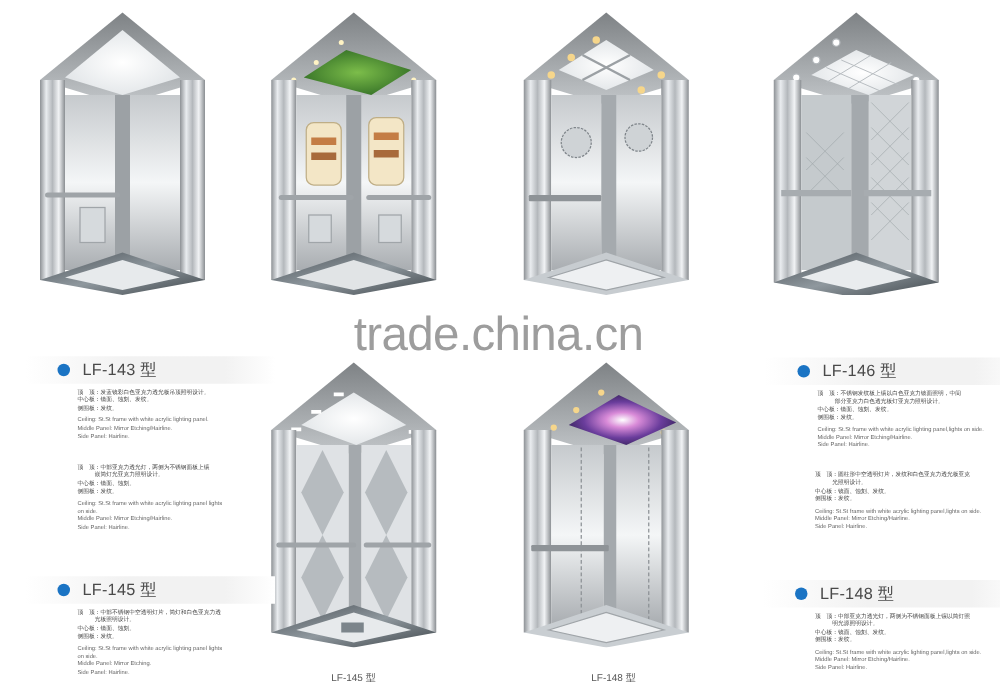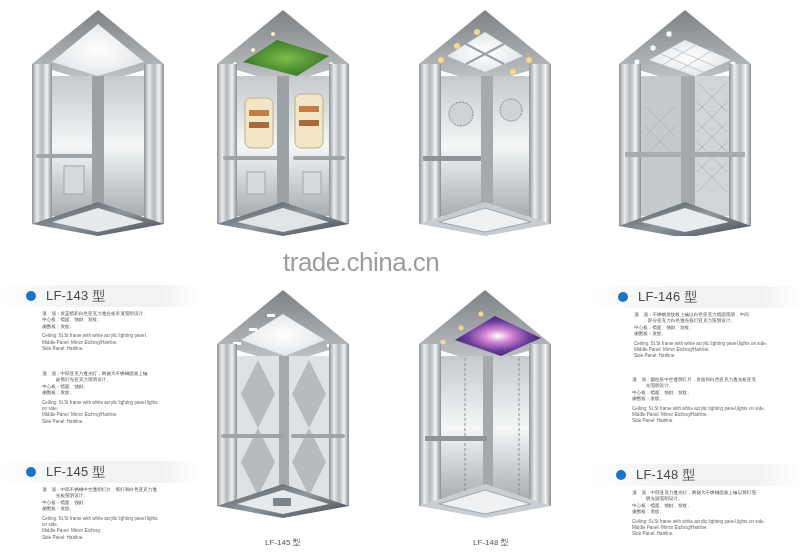--- a/index.html
+++ b/index.html
@@ -2,29 +2,29 @@
 <html><head>
 <meta charset="utf-8">
 <style>
   * { box-sizing: border-box; margin: 0; padding: 0; }
   html, body { width: 800px; height: 557px; background: #ffffff; overflow: hidden; }
   body { position: relative; font-family: "Liberation Sans", sans-serif; color: #333; }
 
   .cabin { position: absolute; }
   .cabin svg { display: block; }
 
-  .spec { position: absolute; width: 200px; }
+  .spec { position: absolute; width: 200px; margin-left: 20px; }
   .spec-head { display: flex; align-items: center; height: 22px; background: linear-gradient(90deg, #ffffff 0%, #f2f2f2 40%, #f2f2f2 80%, #ffffff 100%); }
   .spec-dot { width: 10px; height: 10px; border-radius: 50%; background: #1b74c4; margin-left: 26px; margin-right: 10px; }
   .spec-title { font-size: 13px; color: #4a4a4a; letter-spacing: 0.2px; }
   .spec-body { padding-left: 42px; padding-top: 4px; font-size: 4.6px; line-height: 6.4px; color: #555; }
   .spec-body .cn { color: #444; }
   .spec-body .en { margin-top: 3px; color: #666; }
 
-  .watermark { position: absolute; left: 283px; top: 247px; font-size: 26px; color: #8c8c8c; opacity: 0.85; letter-spacing: -0.5px; }
+  .watermark { position: absolute; left: 283px; top: 247px; font-size: 38px; color: #8c8c8c; opacity: 0.85; letter-spacing: -0.5px; }
   .caption { position: absolute; font-size: 8px; color: #555; }
 </style>
 </head>
 <body>
 
 <svg width="0" height="0" style="position:absolute">
   <defs>
     <linearGradient id="steel" x1="0" x2="1" y1="0" y2="0">
       <stop offset="0" stop-color="#8e9296"></stop>
       <stop offset="0.25" stop-color="#e9ecef"></stop>

